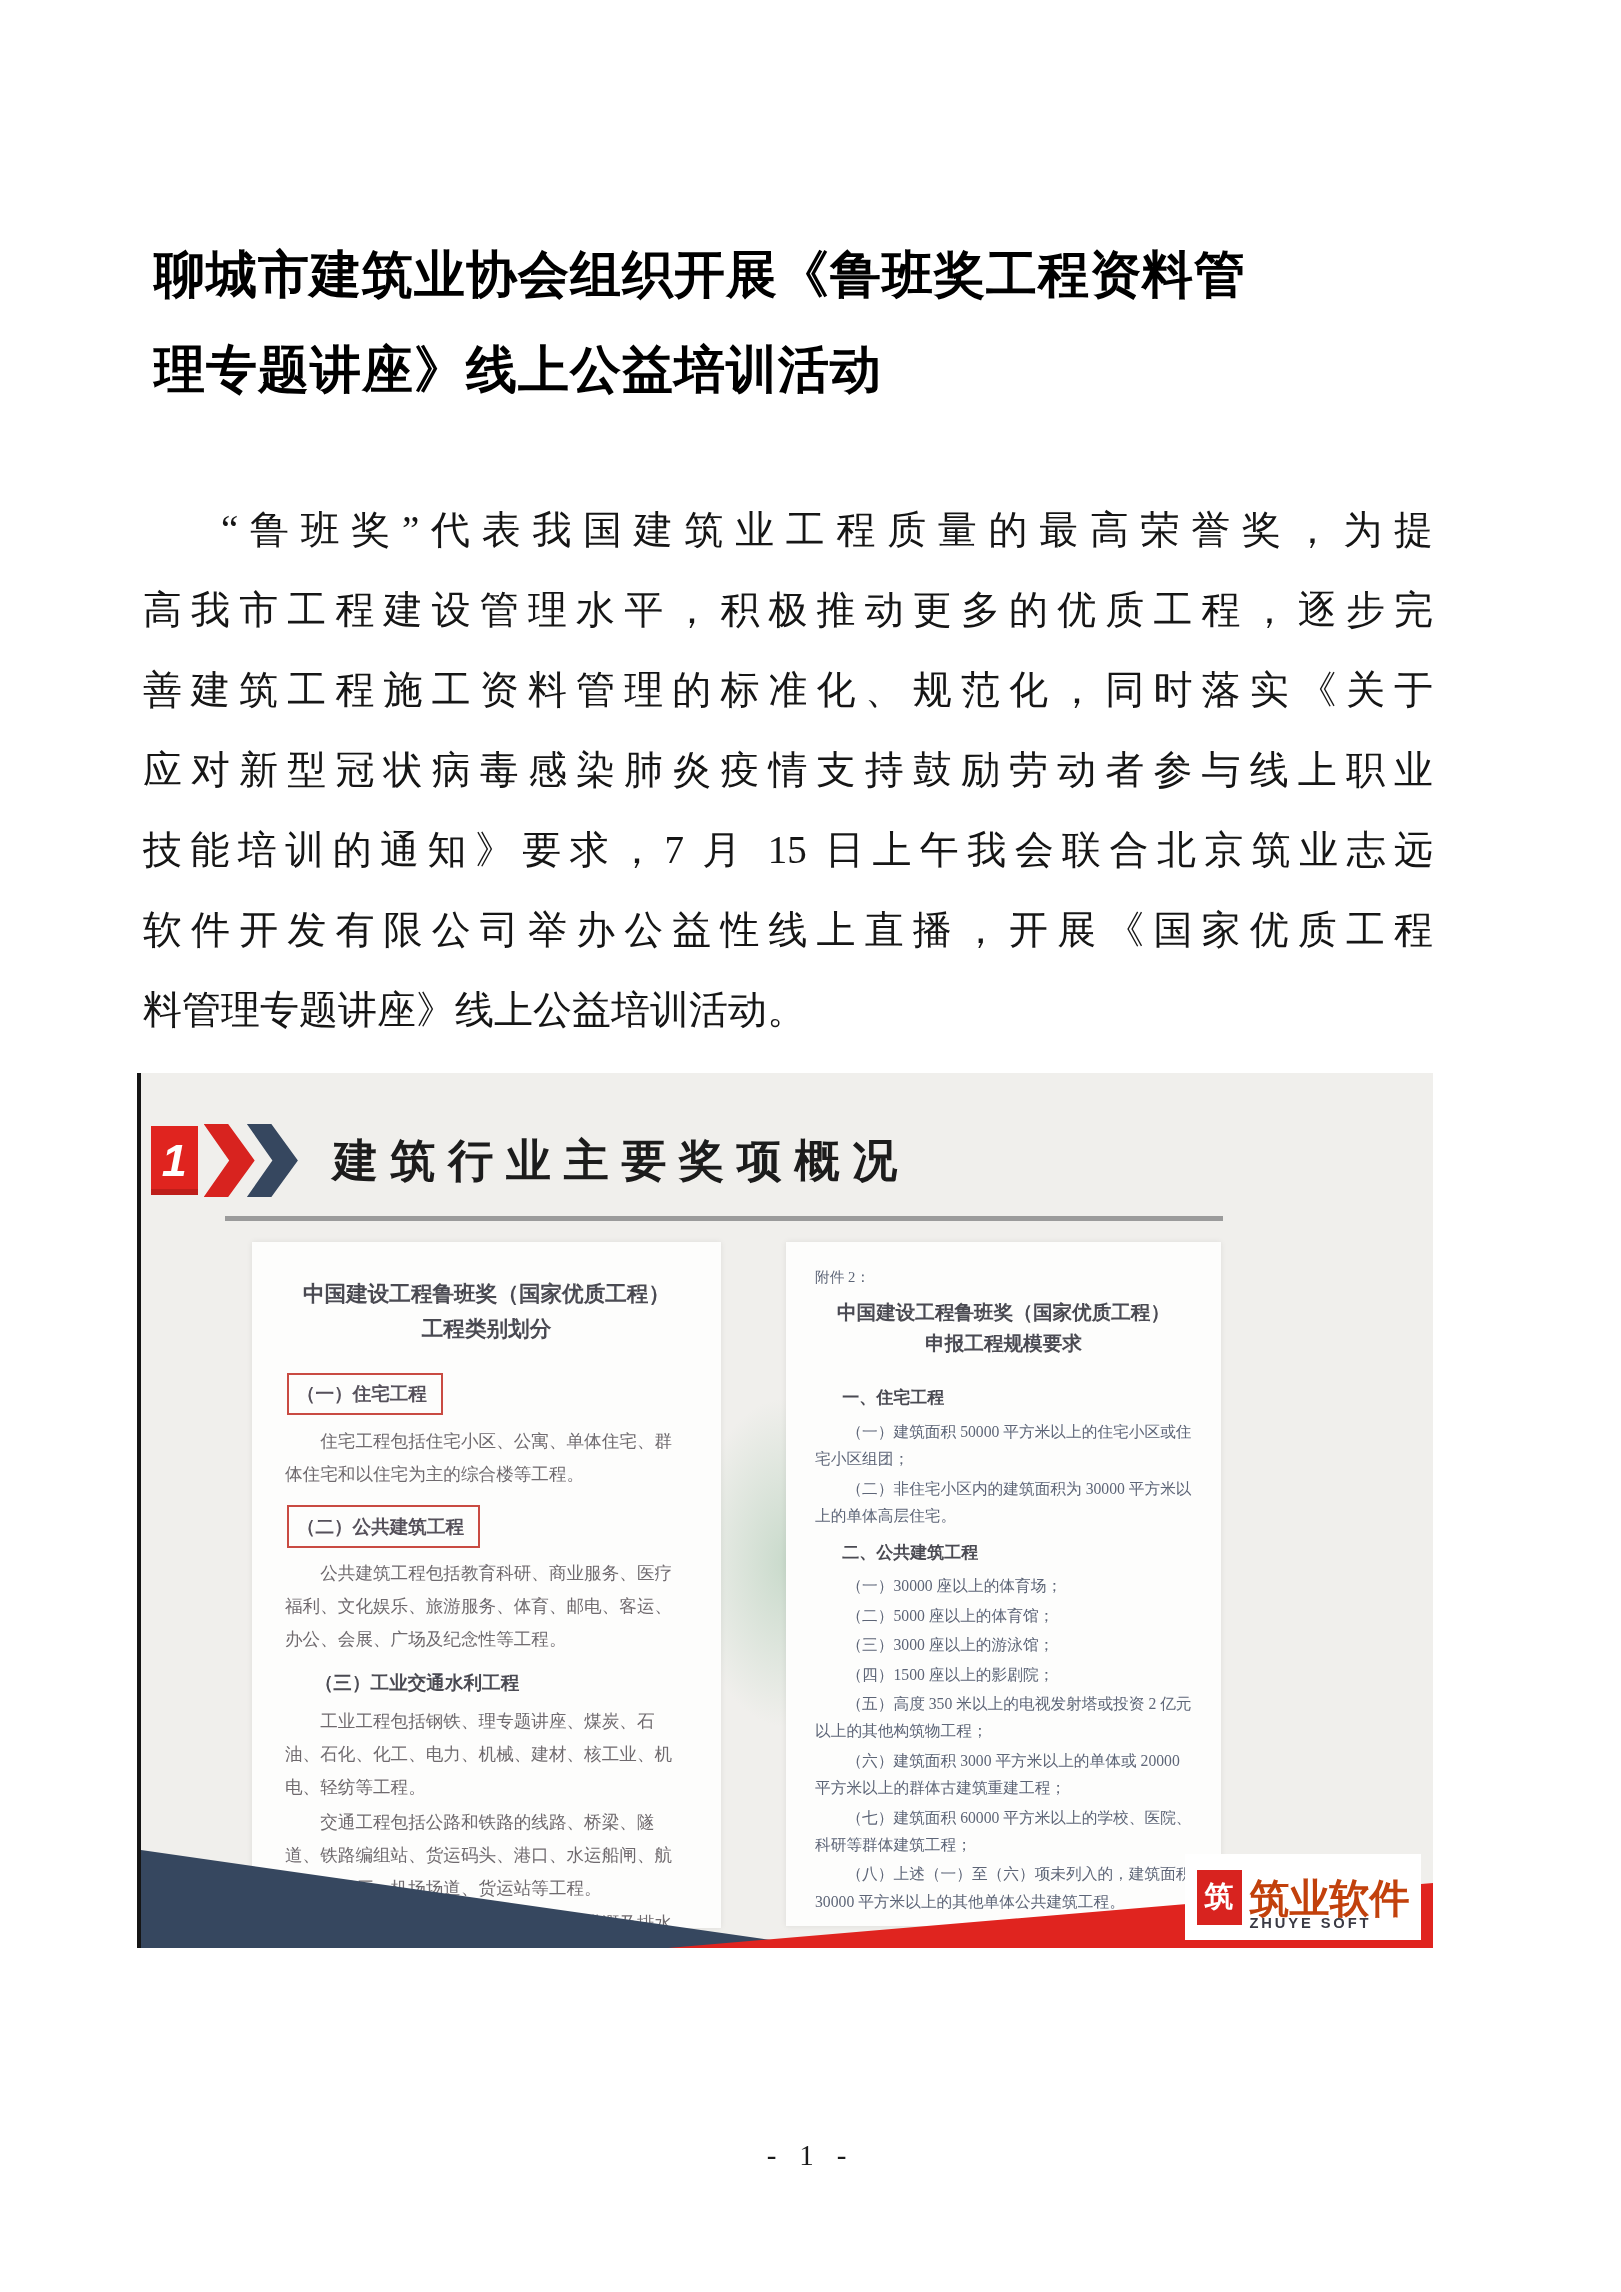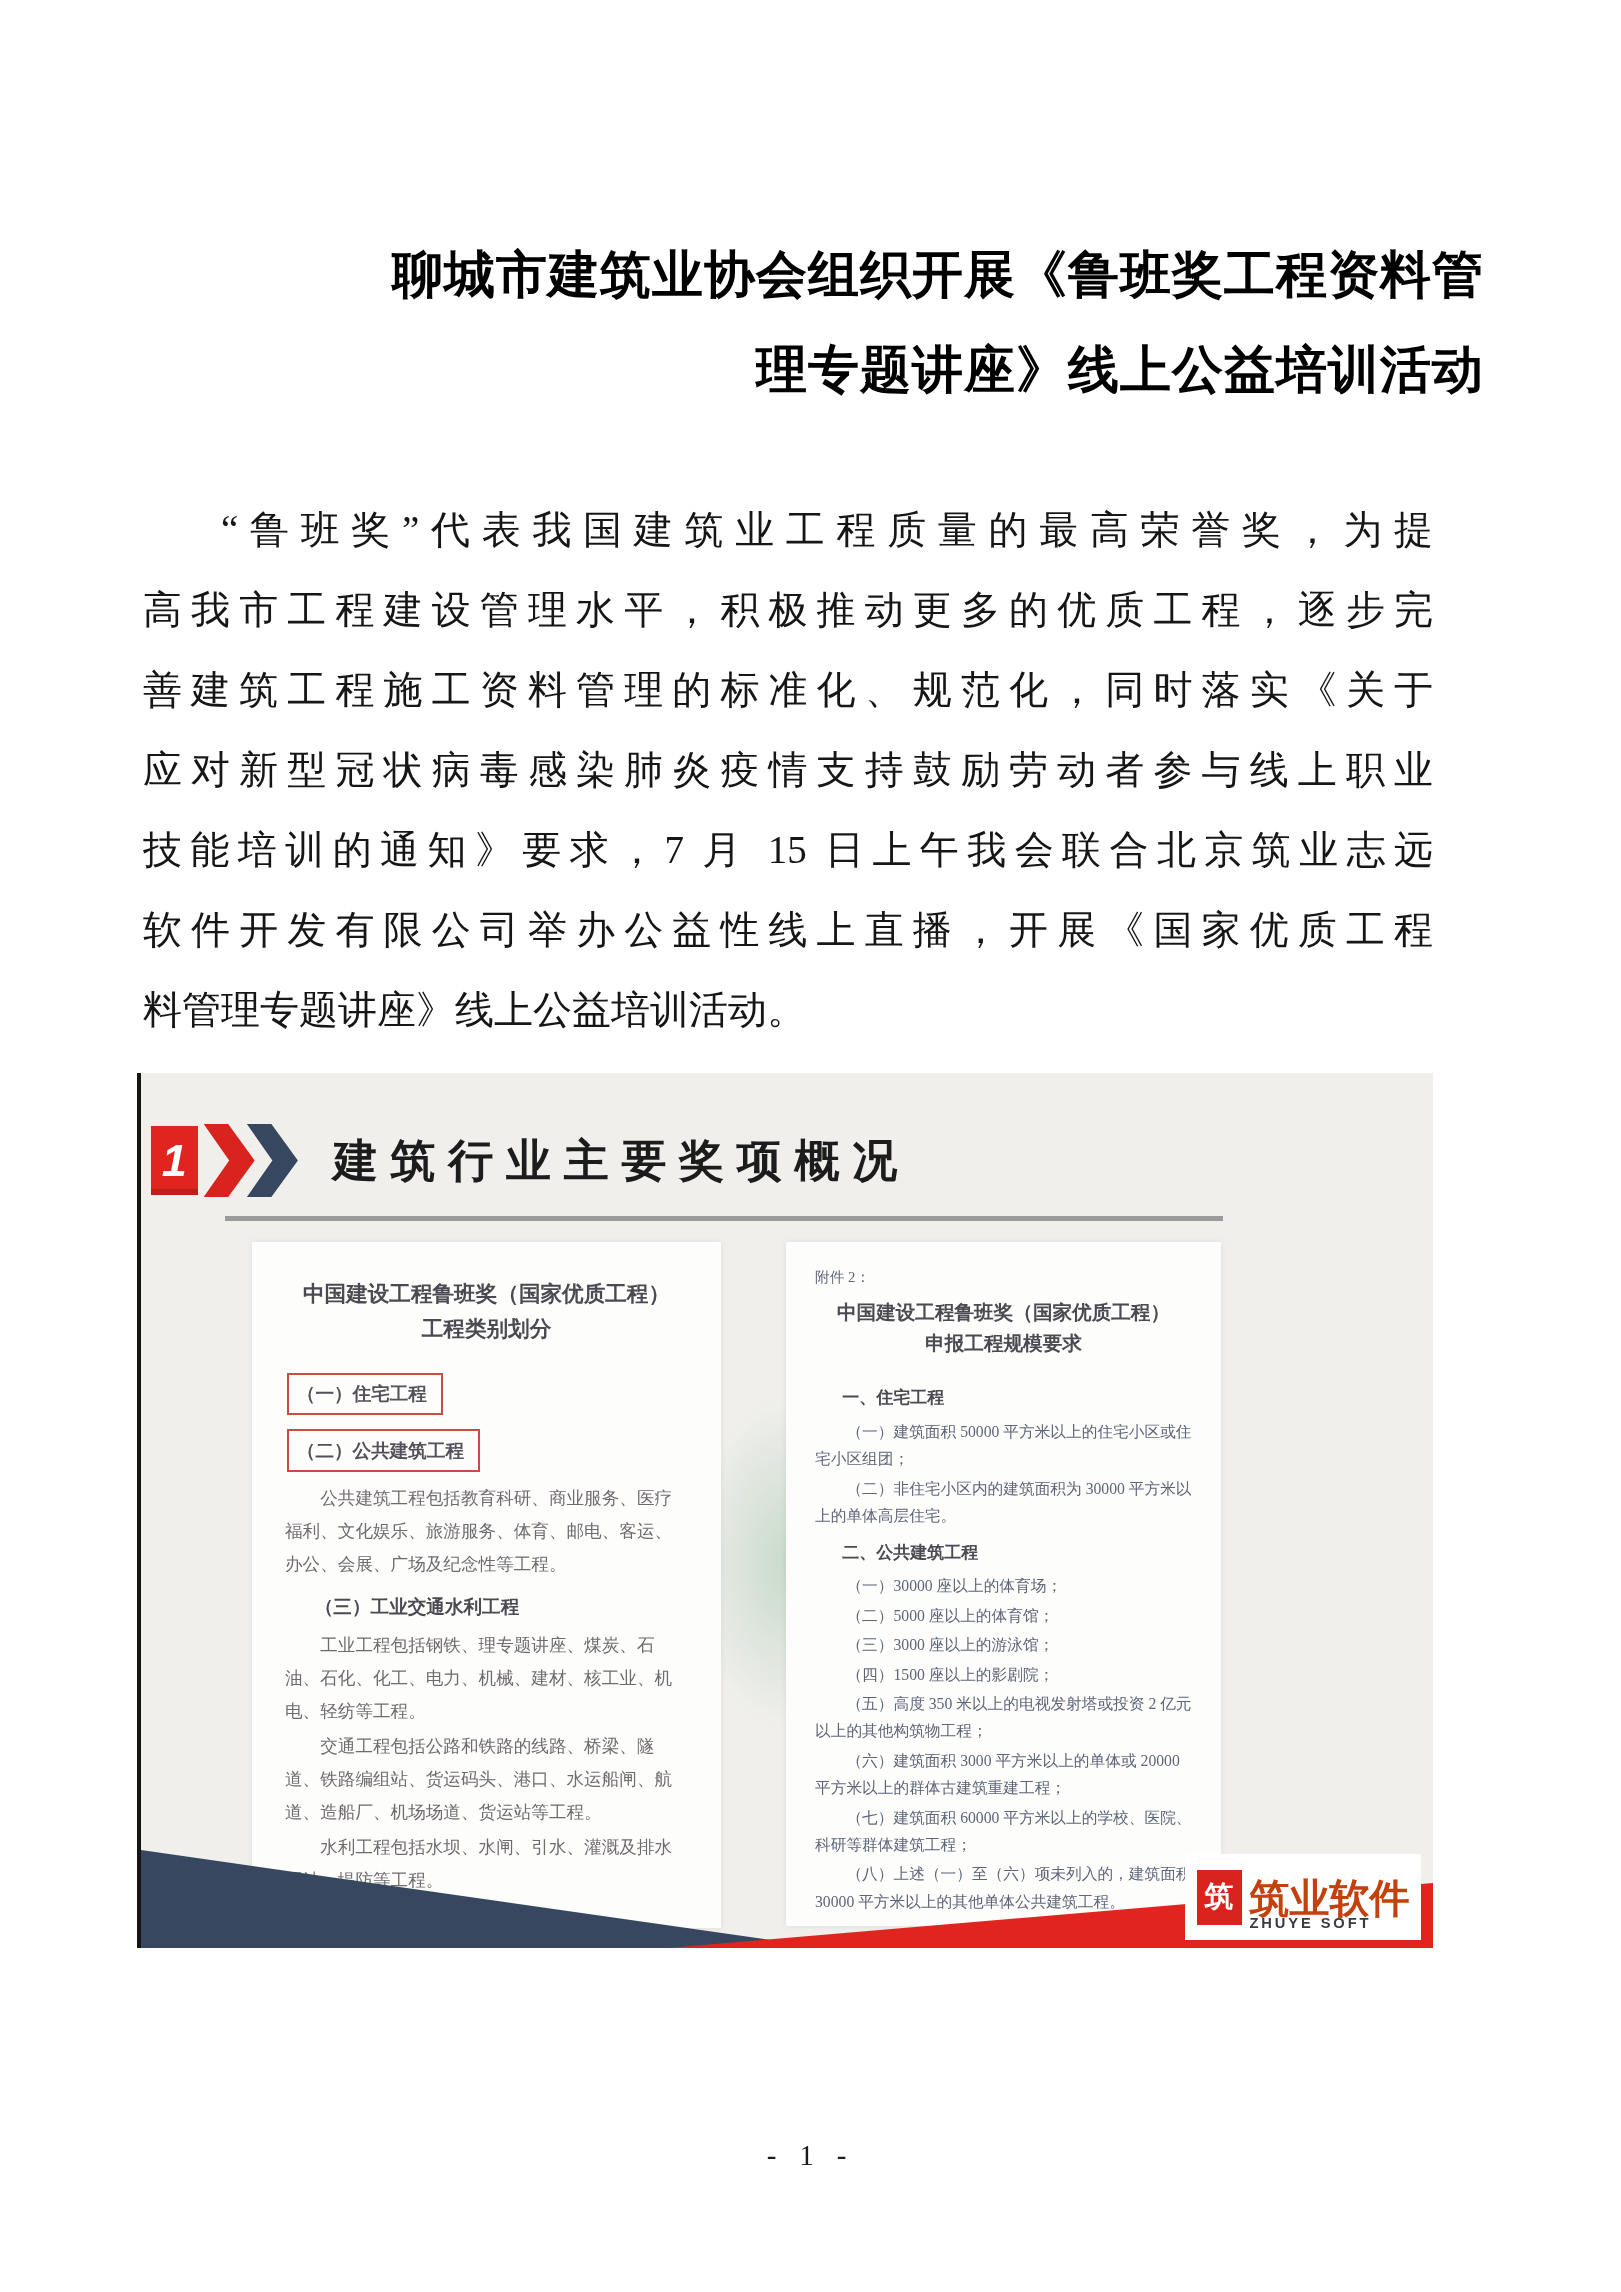--- a/index.html
+++ b/index.html
@@ -2,22 +2,22 @@
 <html><head>
 <meta charset="utf-8">
 <style>
   html,body{margin:0;padding:0;background:#ffffff;}
   .page{
     position:relative;width:1621px;height:2293px;background:#ffffff;overflow:hidden;
     font-family:"Liberation Serif", serif;color:#1b1b1b;
   }
   
   .doc-title{
-    position:absolute;top:227px;left:137px;width:1347px;margin:0;
-    text-align:right;font-family:"Liberation Sans", sans-serif;
+    position:absolute;top:227px;left:154px;width:1347px;margin:0;
+    text-align:left;font-family:"Liberation Sans", sans-serif;
     font-size:51px;font-weight:700;line-height:95px;letter-spacing:1px;color:#000;
   }
   .doc-title .t-line{display:block;}
   
   .body-text{
     position:absolute;top:490px;left:143px;width:1290px;
     font-size:39px;line-height:80px;color:#161616;
   }
   .body-text .line-item{text-align:justify;text-align-last:justify;}
   .body-text .line-item:first-child{text-indent:2em;}
@@ -108,20 +108,21 @@
     <div class="slide-underline"></div>
     <div class="watermark"></div>
 
     <div class="panel left-panel">
       <div class="panel-title">
         <span>中国建设工程鲁班奖（国家优质工程）</span><br>
         <span>工程类别划分</span>
       </div>
       <div>
           <div class="pi-boxed_heading"><span class="red-box">（一）住宅工程</span></div>
+          <div class="pi-para">住宅工程包括住宅小区、公寓、单体住宅、群体住宅和以住宅为主的综合楼等工程。</div>
           <div class="pi-boxed_heading"><span class="red-box">（二）公共建筑工程</span></div>
           <div class="pi-para">公共建筑工程包括教育科研、商业服务、医疗福利、文化娱乐、旅游服务、体育、邮电、客运、办公、会展、广场及纪念性等工程。</div>
           <div class="pi-heading">（三）工业交通水利工程</div>
           <div class="pi-para">工业工程包括钢铁、理专题讲座、煤炭、石油、石化、化工、电力、机械、建材、核工业、机电、轻纺等工程。</div>
           <div class="pi-para">交通工程包括公路和铁路的线路、桥梁、隧道、铁路编组站、货运码头、港口、水运船闸、航道、造船厂、机场场道、货运站等工程。</div>
           <div class="pi-para">水利工程包括水坝、水闸、引水、灌溉及排水泵站、堤防等工程。</div>
         </div>
     </div>
 
     <div class="panel right-panel">

